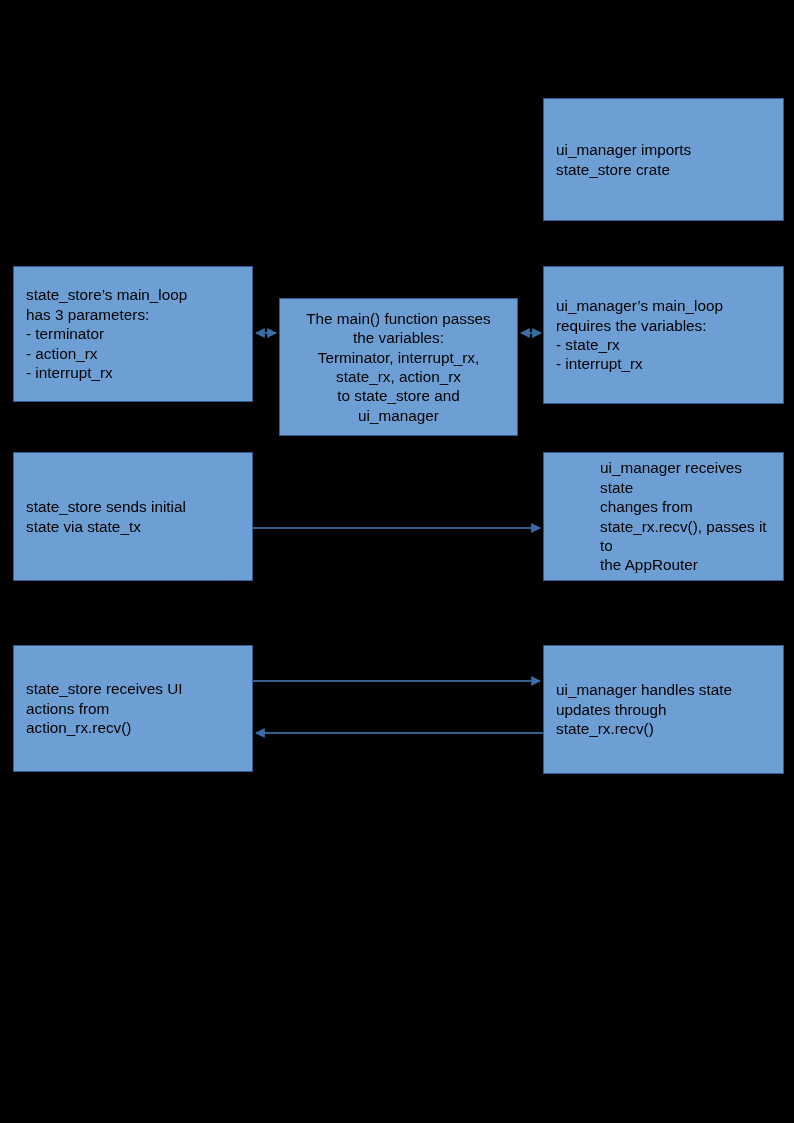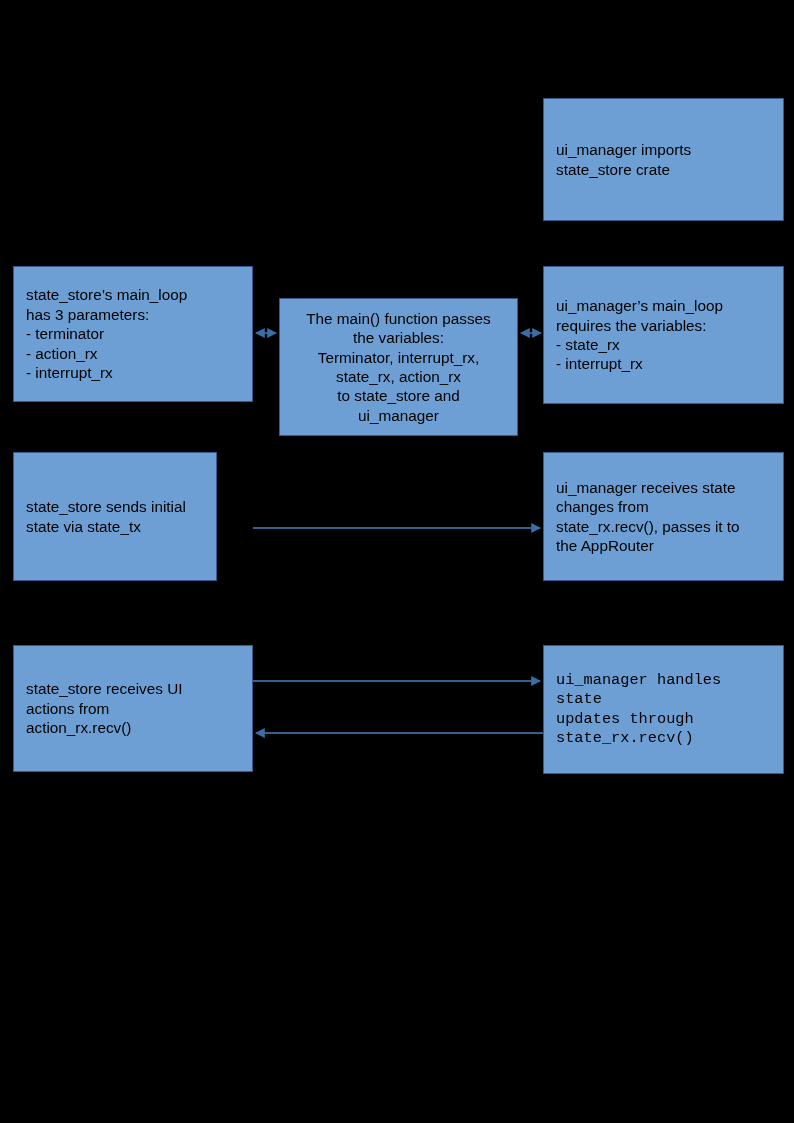--- a/index.html
+++ b/index.html
@@ -39,24 +39,24 @@
     white-space: pre-line;
   }
   .node.align-left .label { text-align: left; }
   .node.align-center .label { text-align: center; }
 
   
   #node-ui-imports      { left: 543px; top: 98px;  width: 241px; height: 123px; }
   #node-state-params    { left: 13px;  top: 266px; width: 240px; height: 136px; }
   #node-main-passes     { left: 279px; top: 266px; width: 239px; height: 138px; margin-top: 32px; }
   #node-ui-requires     { left: 543px; top: 266px; width: 241px; height: 138px; }
-  #node-state-sends     { left: 13px;  top: 452px; width: 204px; height: 129px; }
-  #node-ui-receives     { left: 543px; top: 452px; width: 241px; height: 129px; }
+  #node-state-sends     { left: 13px;  top: 452px; width: 240px; height: 129px; }
+  #node-ui-receives     { left: 543px; top: 452px; width: 241px; height: 129px; padding-left: 44px; }
   #node-state-receives  { left: 13px;  top: 645px; width: 240px; height: 127px; }
-  #node-ui-handles      { left: 543px; top: 645px; width: 241px; height: 129px; font-family: Liberation Mono, monospace; }
+  #node-ui-handles      { left: 543px; top: 645px; width: 241px; height: 129px; }
 
   svg.edges {
     position: absolute;
     left: 0; top: 0;
     width: 794px;
     height: 1123px;
     z-index: 1;
     pointer-events: none;
   }
 </style>

